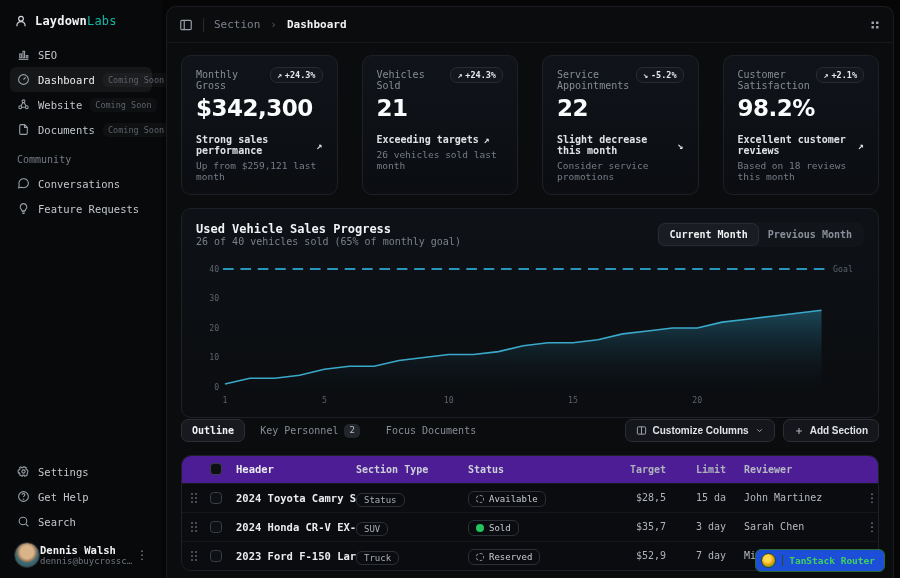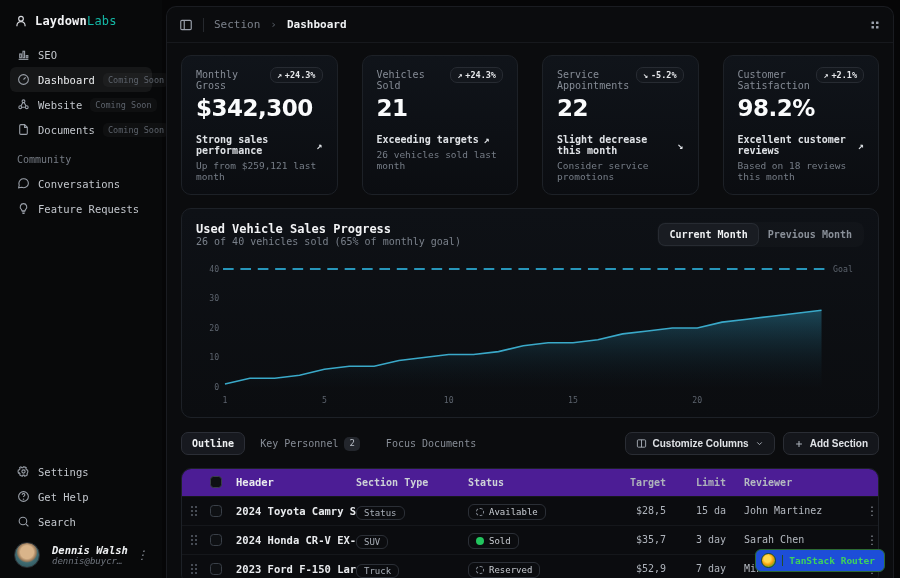--- a/index.html
+++ b/index.html
@@ -15,21 +15,21 @@
   .brand-name { font-size:12px; font-weight:700; color:#f2f3f5; letter-spacing:.2px; }
   .brand-name .lite { color:#14b8a6; font-weight:400; }
   .nav-item { display:flex; align-items:center; gap:8px; height:25px; padding:0 7px;
     border-radius:6px; font-size:10.5px; color:#c3c7cd; cursor:pointer; }
   .nav-item .nico { color:#9aa0a9; display:flex; flex:0 0 auto; }
   .nav-item.active { background:rgba(255,255,255,.06); color:#eceef0; }
   .soon { margin-left:auto; font-size:8.5px; color:#5d636c; background:rgba(255,255,255,.03);
     padding:2px 5px; border-radius:5px; white-space:nowrap; }
   .section-label { font-size:10px; color:#767c85; margin:12px 7px 6px 7px; }
   .side-spacer { flex:1; }
-  .user-row { display:flex; align-items:center; gap:12px; padding:8px 4px 2px 4px;font-style:italic; }
+  .user-row { display:flex; align-items:center; gap:0; padding:8px 4px 2px 4px; }
   .avatar { width:26px; height:26px; border-radius:50%; flex:0 0 auto;
     background:radial-gradient(circle at 50% 38%, #d9b48a 0 34%, #9a7a5a 48%, #3f6b72 56%, #274c52 100%);
     border:1px solid #2a2d31; }
   .user-meta { min-width:0; }
   .user-name { font-size:10.5px; font-weight:700; color:#eef0f2; white-space:nowrap; }
   .user-email { font-size:9px; color:#70767f; white-space:nowrap; overflow:hidden; text-overflow:ellipsis; max-width:96px; }
   .kebab { margin-left:auto; color:#8a9099; font-size:12px; cursor:pointer; line-height:1; }
 
   
   .main { position:absolute; left:166px; top:6px; right:6px; bottom:0;
@@ -69,21 +69,21 @@
   .chart-sub { font-size:10px; color:#7a818b; }
   .range-toggle { display:flex; align-items:center; background:rgba(255,255,255,.02);
     border-radius:8px; padding:2px; }
   .range-opt { font-size:10px; font-weight:700; padding:5px 10px; border-radius:6px;
     color:#8a9099; cursor:pointer; white-space:nowrap; }
   .range-opt.active { background:#191c22; color:#eef0f2; box-shadow:0 0 0 1px #272b32; }
   .chart-body { margin-top:10px; }
   .tick { font-size:8.5px; fill:#5c636d; }
 
   
-  .tabs-row { display:flex; align-items:center; margin-top:13px; }
+  .tabs-row { display:flex; align-items:center; }
   .tabs { display:flex; align-items:center; gap:4px; }
   .tab { display:flex; align-items:center; gap:6px; font-size:10px; color:#878d96;
     padding:5px 10px; border-radius:7px; border:1px solid transparent; cursor:pointer; white-space:nowrap; }
   .tab.active { background:#17191f; border-color:#2b2e36; color:#eef0f2; font-weight:700; }
   .tab-count { background:#23262c; border-radius:5px; font-size:9px; color:#b9bec6;
     padding:1px 5px; line-height:1.3; }
   .tabs-actions { margin-left:auto; display:flex; gap:8px;justify-content:space-between; }
   .btn { display:flex; align-items:center; gap:6px; background:#14161b; border:1px solid #2a2d34;
     border-radius:7px; padding:5px 10px; font-size:10px; font-weight:700; color:#dfe2e6; cursor:pointer; white-space:nowrap; }
   .btn .bico { color:#aab0b9; display:flex; }

